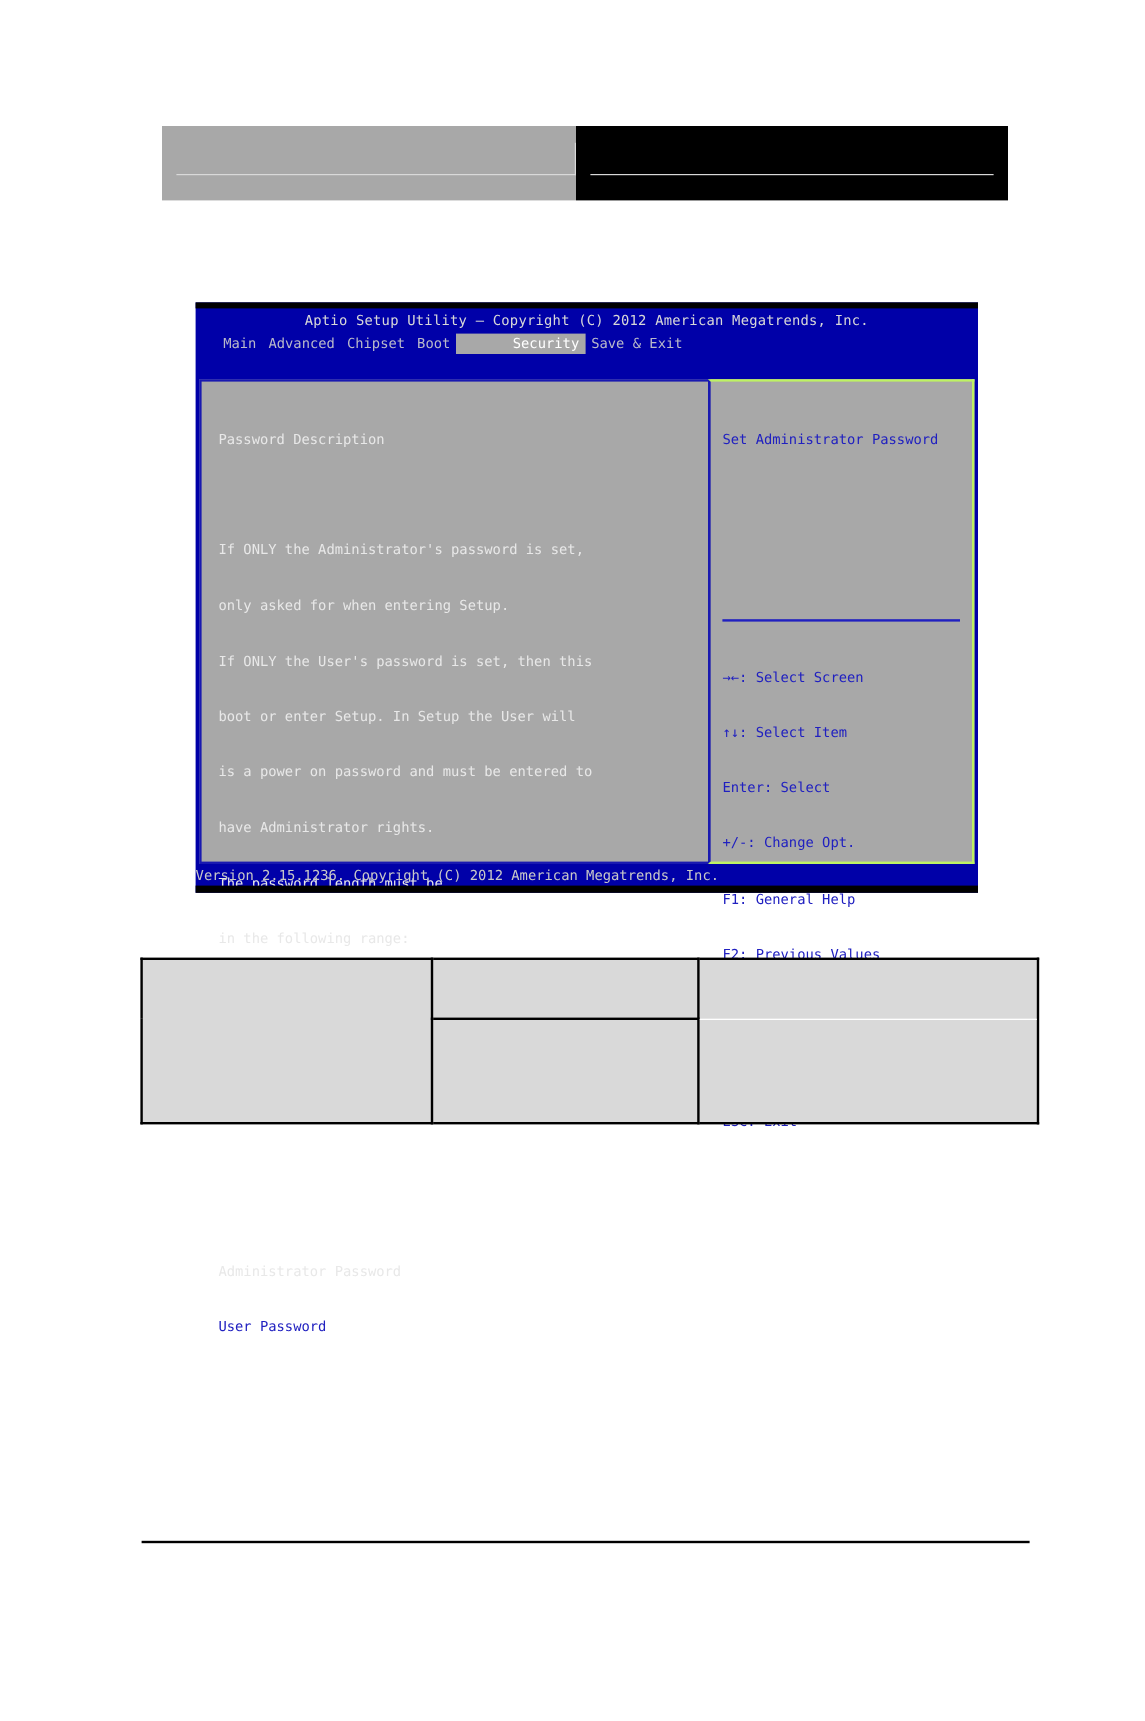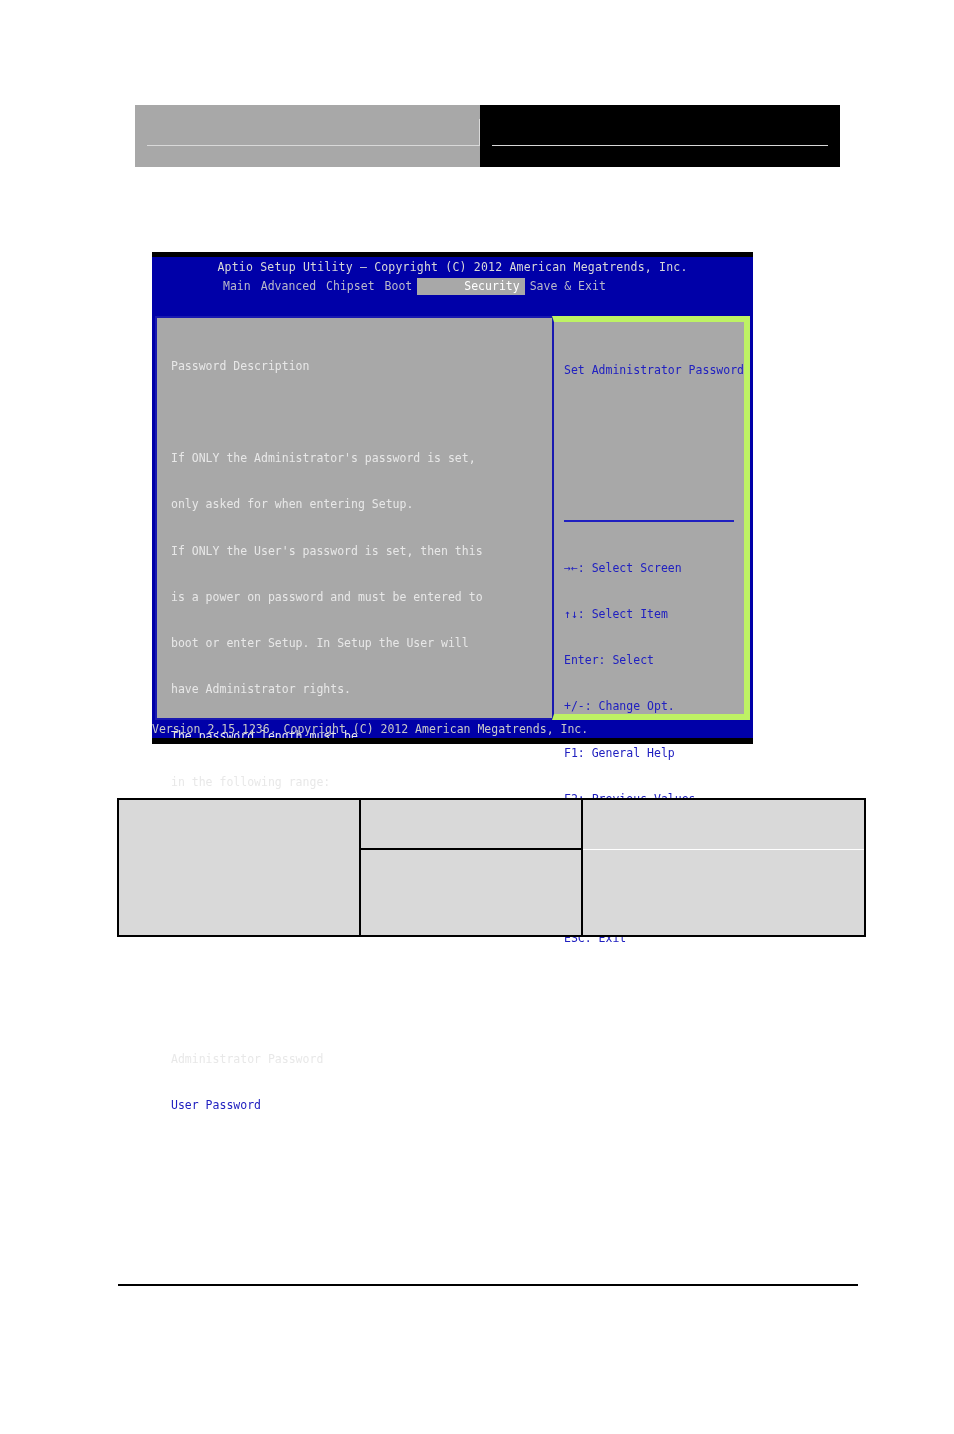--- a/index.html
+++ b/index.html
@@ -53,23 +53,23 @@
     right: 0;
     top: 14px;
     bottom: 21px;
     width: 1px;
     background: #d9d9d9;
   }
 
   
   #bios-window {
     position: absolute;
-    left: 152px;
+    left: 163px;
     top: 252px;
-    width: 601px;
+    width: 652px;
     height: 492px;
     background: #0000a8;
     font-family: "DejaVu Sans Mono", "Liberation Mono", monospace;
     font-size: 11.5px;
     line-height: 15.4px;
     box-sizing: border-box;
   }
   #bios-topstrip {
     position: absolute;
     left: 0; top: 0;
@@ -96,21 +96,20 @@
     white-space: pre;
   }
 
   #bios-menubar {
     position: absolute;
     left: 18px;
     top: 26px;
     display: flex;
     gap: 0;
     white-space: pre;
-    margin-left: 48px;
   }
   .menu-item {
     color: #b9b9c9;
     padding: 1px 5px;
   }
   .menu-item.active {
     background: #a8a8a8;
     color: #ffffff;
     padding-left: 47px;
   }
@@ -130,21 +129,21 @@
     width: 426px;
     border: 2px solid #1919b0;
     box-sizing: border-box;
     padding: 10px 0 0 14px;
     color: #e8e8e8;
     white-space: pre;
   }
   #bios-right-panel {
     position: relative;
     flex: 1;
-    border: 6px solid #bef264;
+    border: 2px solid #bef264;
     border-left: 2px solid #1919b0;
     box-sizing: border-box;
     padding: 10px 0 0 10px;
     color: #2020c0;
     white-space: pre;
     margin-left: -2px;
   }
 
   .desc-line { display: block; }
   .desc-spacer { display: block; height: 15.4px; }
@@ -254,22 +253,22 @@
   </div>
 
   <div id="bios-body">
 
     <div id="bios-left-panel">
       <span class="desc-line">Password Description</span>
       <span class="desc-spacer"></span>
       <span class="desc-line">If ONLY the Administrator's password is set,</span>
       <span class="desc-line">only asked for when entering Setup.</span>
       <span class="desc-line">If ONLY the User's password is set, then this</span>
+      <span class="desc-line">boot or enter Setup. In Setup the User will</span>
       <span class="desc-line">is a power on password and must be entered to</span>
-      <span class="desc-line">boot or enter Setup. In Setup the User will</span>
       <span class="desc-line">have Administrator rights.</span>
       <span class="desc-line">The password length must be</span>
       <span class="desc-line">in the following range:</span>
 
       <span class="lenrow"><span>Minimum length</span><span class="len-val">3</span></span>
       <span class="lenrow"><span>Maximum length</span><span class="len-val">20</span></span>
 
       <span class="desc-spacer"></span>
       <span class="desc-spacer"></span>
 

